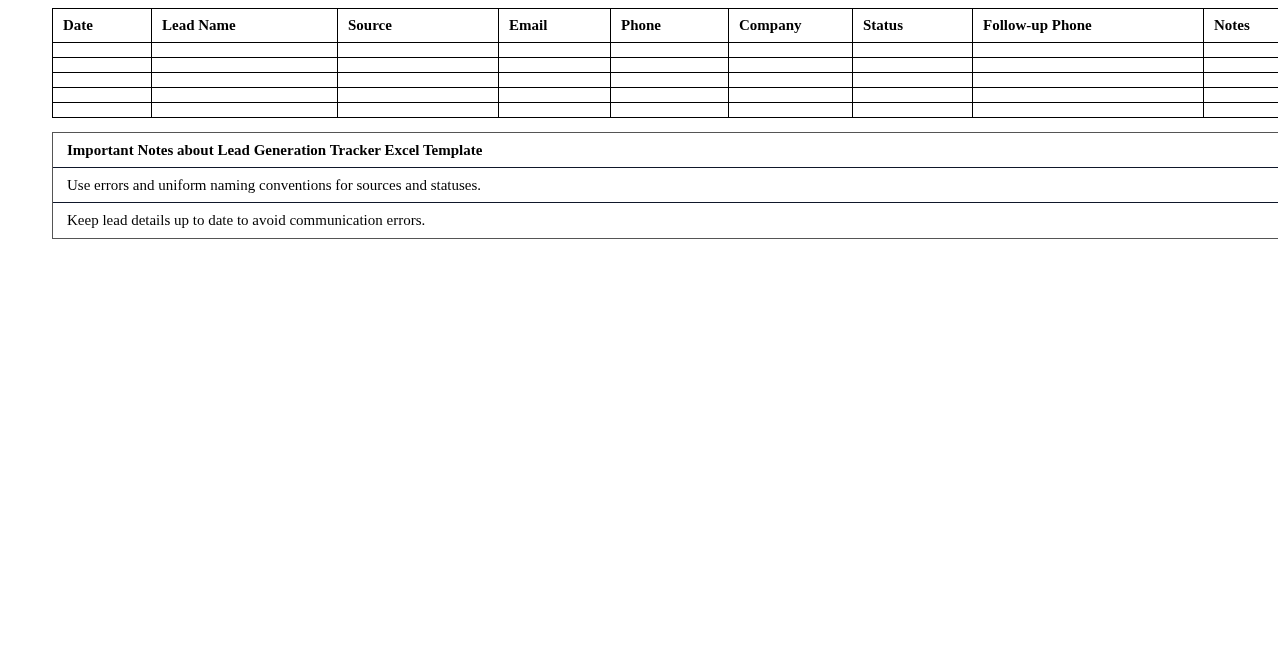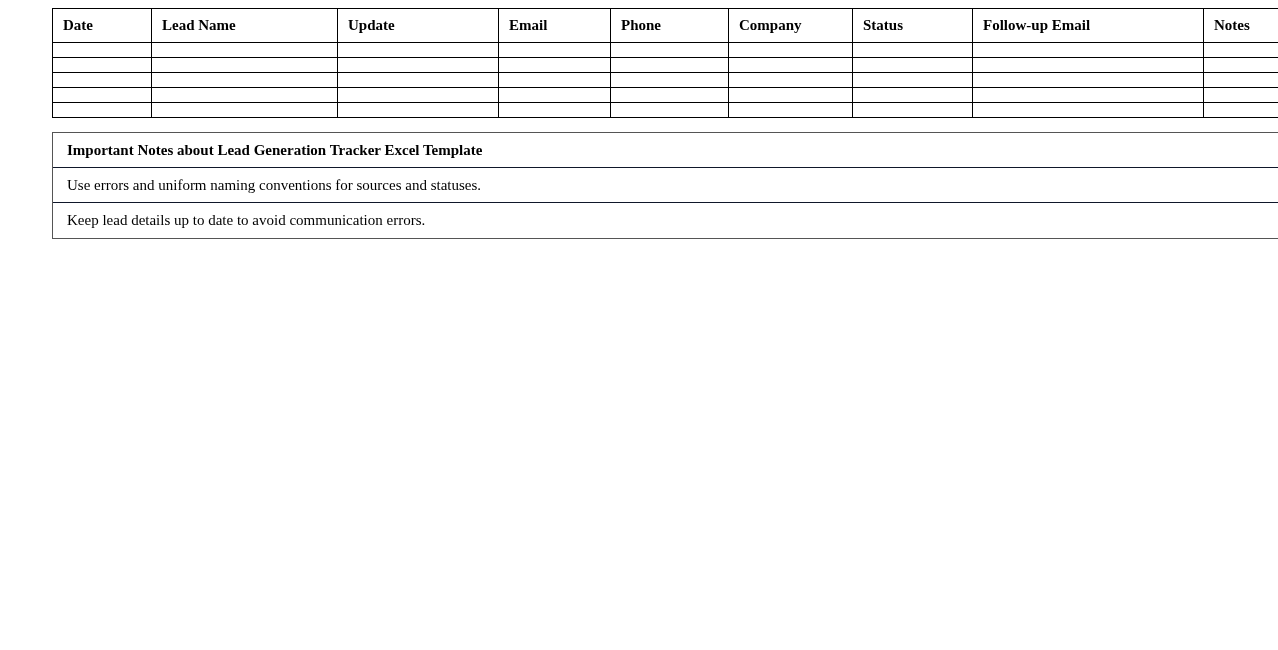--- a/index.html
+++ b/index.html
@@ -97,26 +97,26 @@
       <col class="c-phone">
       <col class="c-source">
       <col class="c-status">
       <col class="c-followup">
       <col class="c-notes">
     </colgroup>
     <thead>
       <tr>
         <th>Date</th>
         <th>Lead Name</th>
-        <th>Update</th>
+        <th>Source</th>
         <th>Email</th>
         <th>Phone</th>
         <th>Company</th>
         <th>Status</th>
-        <th>Follow-up Email</th>
+        <th>Follow-up Phone</th>
         <th>Notes</th>
       </tr>
     </thead>
     <tbody>
       <tr>
         <td></td>
         <td></td>
         <td></td>
         <td></td>
         <td></td>

